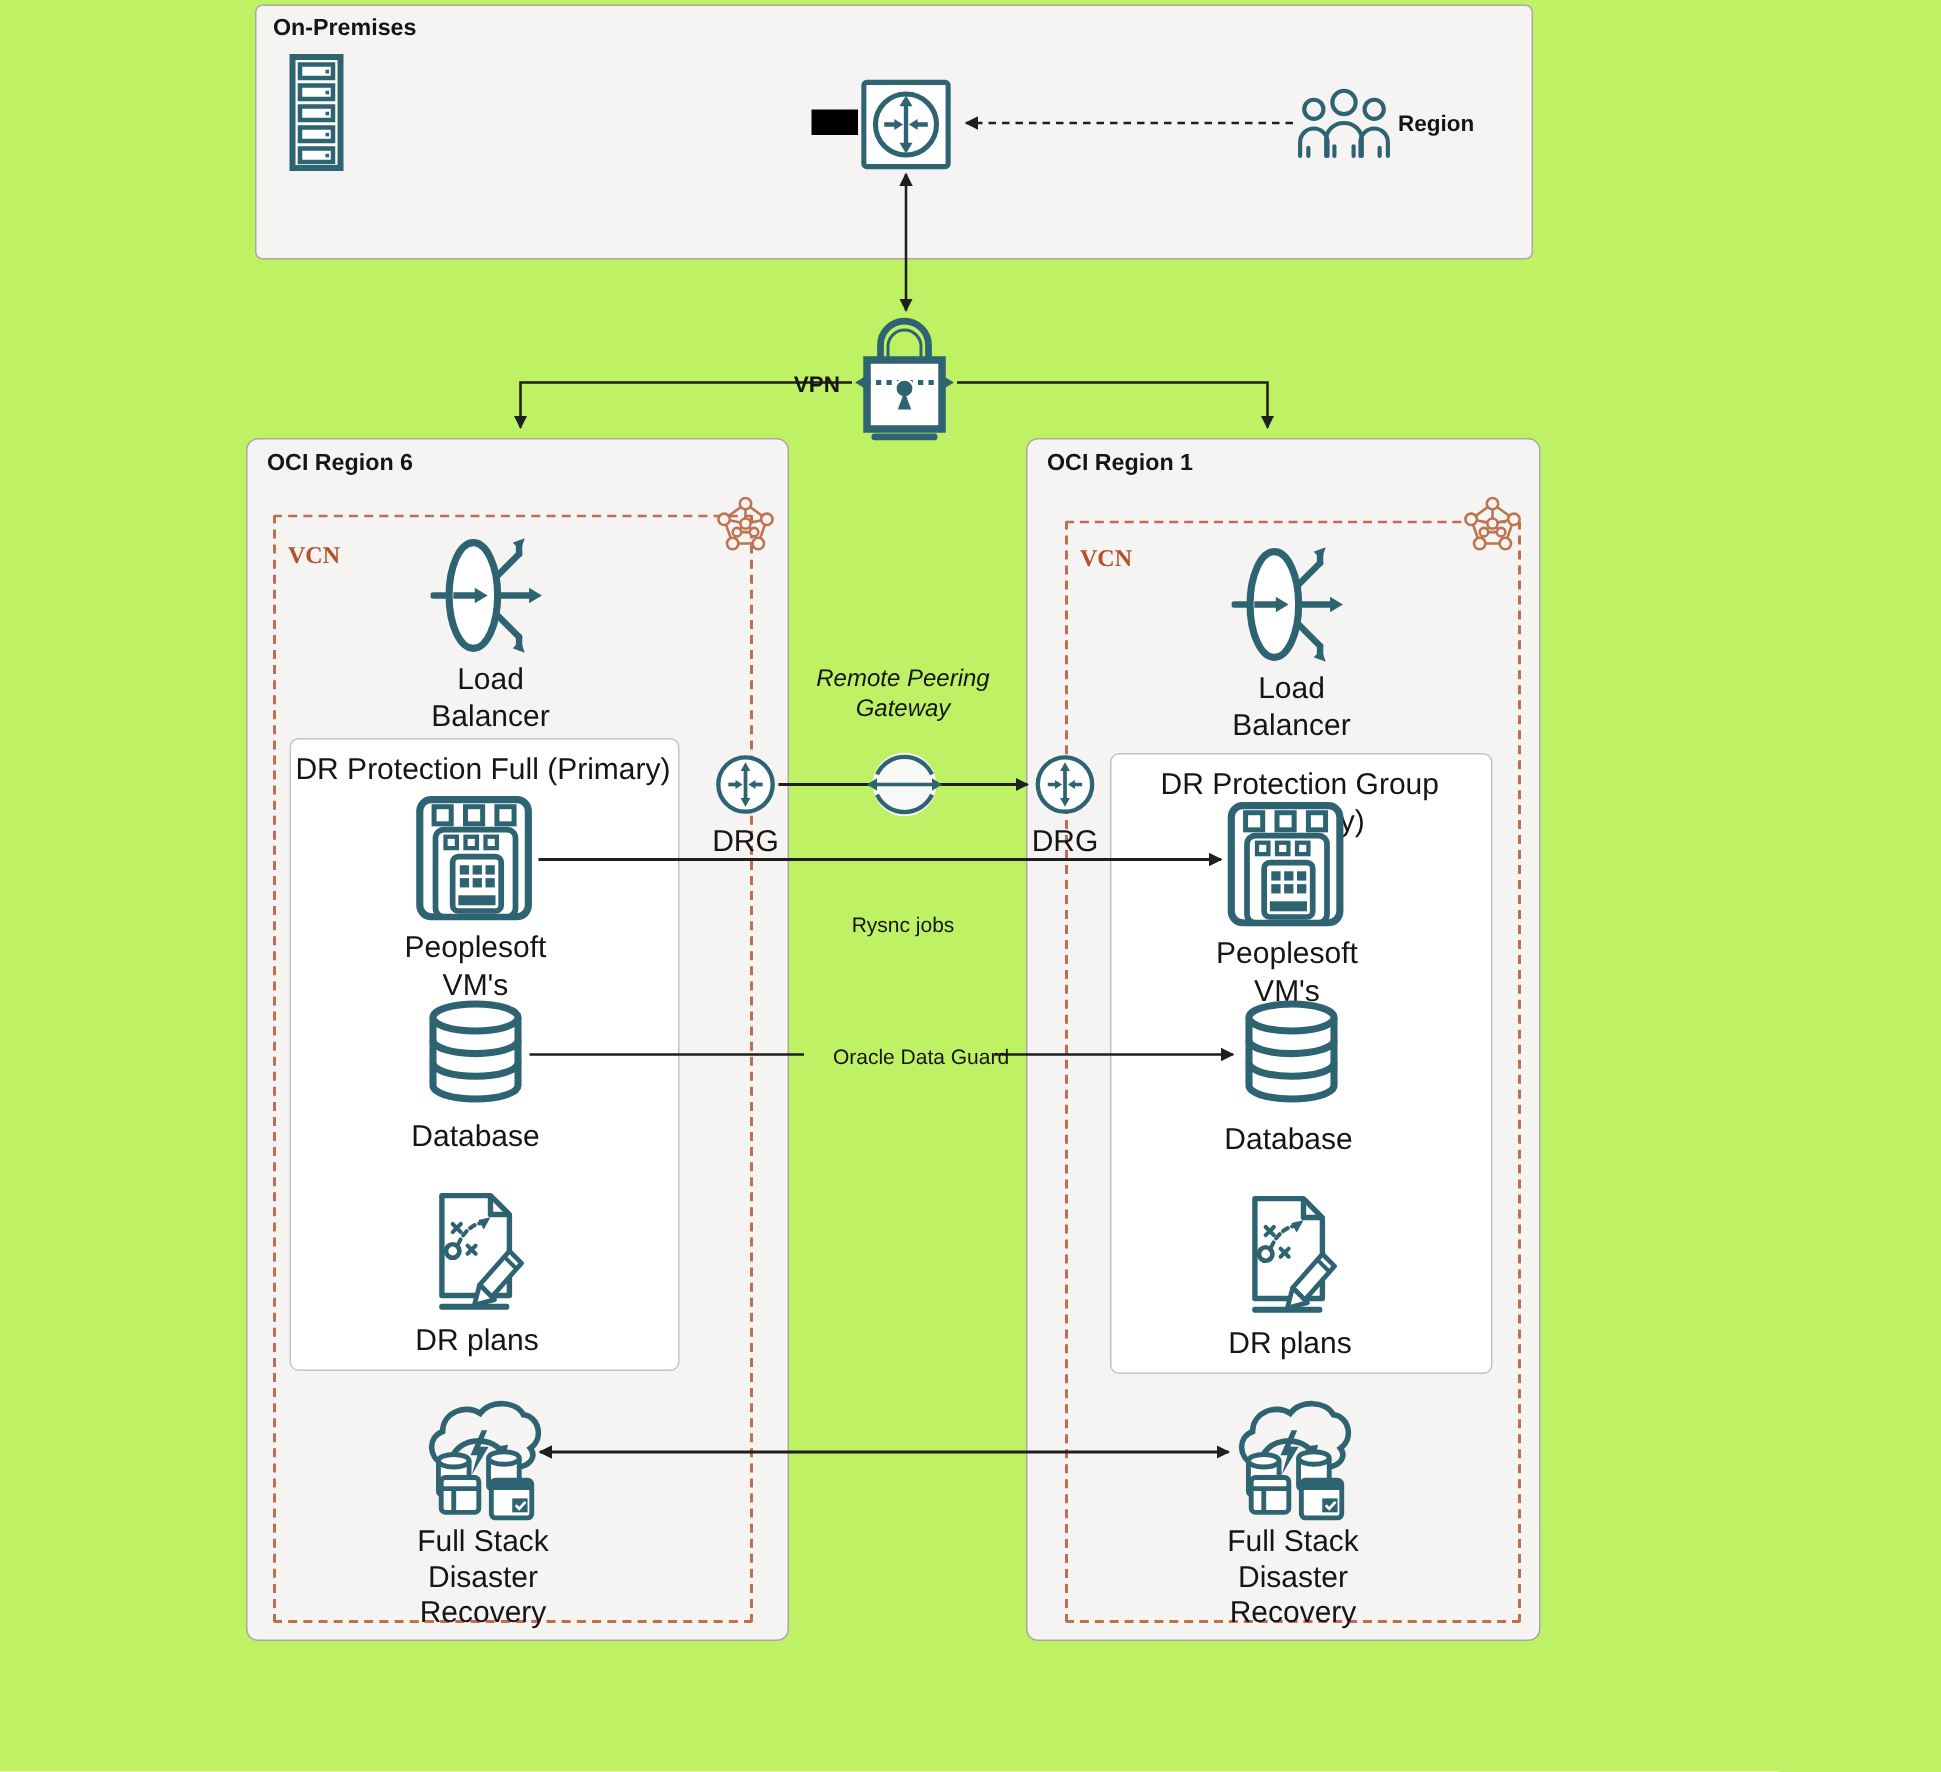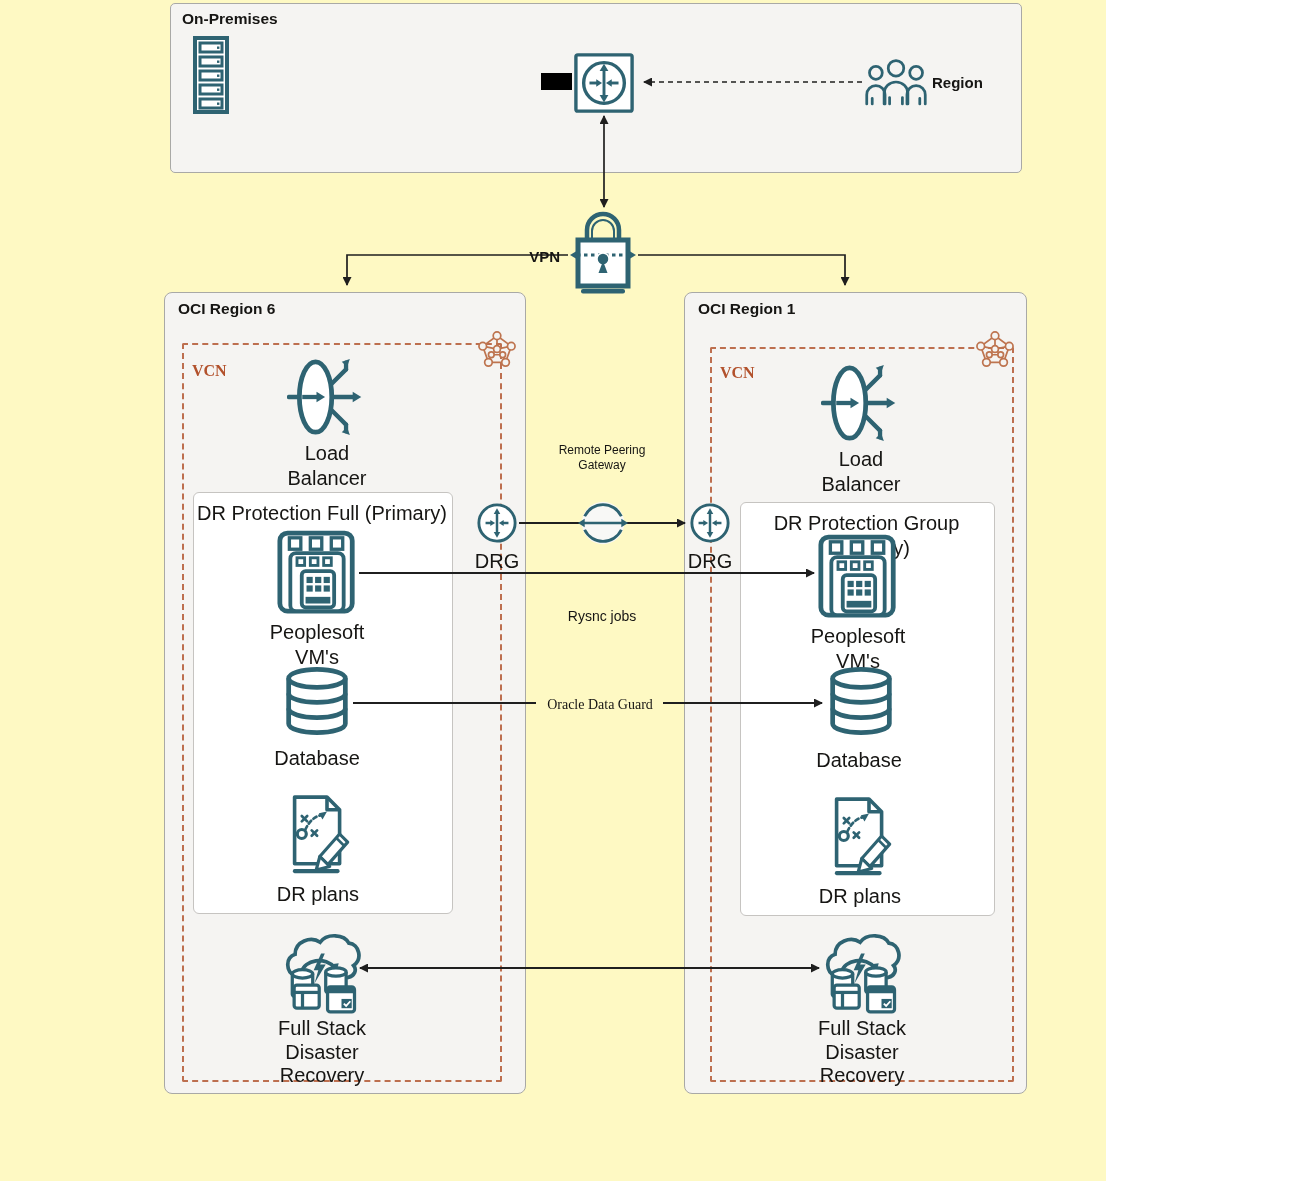--- a/index.html
+++ b/index.html
@@ -1,17 +1,17 @@
 <!DOCTYPE html>
 <html><head>
 <meta charset="utf-8">
 <style>
   html,body{margin:0;padding:0;background:#ffffff;}
   body{font-family:"Liberation Sans", sans-serif; color:#161513;}
-  .canvas{position:relative;width:1106px;height:1181px;background:#fef9c3;overflow:hidden;}
+  .canvas{position:relative;width:1294px;height:1181px;background:#bef264;overflow:hidden;}
   .box{position:absolute;background:#F5F4F2;border:1.5px solid #A9A9A6;border-radius:8px;}
   .whitebox{position:absolute;background:#FFFFFF;border:1.3px solid #C6C4C1;border-radius:6px;}
   .vcn{position:absolute;border:2px dashed #BD6F4F;border-radius:2px;}
   .boxtitle{position:absolute;font-weight:bold;font-size:15.5px;}
   .vcnlabel{position:absolute;font-weight:bold;font-size:16px;color:#B2512C;font-family:Liberation Serif, serif;}
   .lbl{position:absolute;font-size:20px;text-align:center;white-space:pre-line;line-height:1.25;}
   .lbl-left{position:absolute;font-size:15px;}
   .small{font-size:14px;}
   .bold{font-weight:bold;}
   .icon{position:absolute;}
@@ -257,21 +257,21 @@
   <div class="icon" style="left:576px;top:496px;">
     <svg width="54" height="54" viewBox="0 0 56 56">
       <circle cx="28" cy="28" r="22" fill="#F8F8F6" stroke="none"></circle>
       <path d="M9,21 A21,21 0 0 1 47,21" fill="none" stroke="#2E6372" stroke-width="3"></path>
       <path d="M9,35 A21,21 0 0 0 47,35" fill="none" stroke="#2E6372" stroke-width="3"></path>
       <line x1="6" y1="28" x2="50" y2="28" stroke="#2E6372" stroke-width="2.4"></line>
       <path d="M2,28 L9,23.6 L9,32.4 Z" fill="#2E6372"></path>
       <path d="M54,28 L47,23.6 L47,32.4 Z" fill="#2E6372"></path>
     </svg>
   </div>
-  <div class="lbl" style="left:512px;top:443px;width:180px;font-size:12px;">Remote Peering
+  <div class="lbl" style="left:512px;top:443px;width:180px;font-size:16px;font-style:italic;">Remote Peering
 Gateway</div>
 
   <div class="icon" style="left:277px;top:530px;">
     <svg width="80" height="88" viewBox="0 0 84 92">
       <rect x="3" y="3" width="76" height="82" rx="8" fill="#fff" stroke="#2E6372" stroke-width="5"></rect>
       <g stroke="#2E6372" stroke-width="3.5" fill="#fff">
         <rect x="13" y="8" width="12" height="12"></rect>
           <rect x="35" y="8" width="12" height="12"></rect>
           <rect x="57" y="8" width="12" height="12"></rect>
       </g>
@@ -348,21 +348,21 @@
         <ellipse cx="36" cy="13" rx="30" ry="9.5"></ellipse>
       </g>
       <g stroke="#2E6372" stroke-width="5" fill="none">
         <path d="M6,29 a30,9.5 0 0 0 60,0"></path>
         <path d="M6,45 a30,9.5 0 0 0 60,0"></path>
       </g>
     </svg>
   </div>
   <div class="lbl" style="left:799px;top:748px;width:120px;">Database</div>
 
-  <div class="lbl small" style="left:500px;top:696px;width:200px;font-family:Liberation Serif, serif;">Oracle Data Guard</div>
+  <div class="lbl small" style="left:514px;top:696px;width:200px;">Oracle Data Guard</div>
 
   <div class="icon" style="left:282px;top:790px;">
     <svg width="72" height="88" viewBox="0 0 80 94">
       <path d="M14,6 H50 L64,20 V80 H14 Z" fill="#fff" stroke="#2E6372" stroke-width="4" stroke-linejoin="round"></path>
       <path d="M50,6 V20 H64" fill="none" stroke="#2E6372" stroke-width="4" stroke-linejoin="round"></path>
       <g stroke="#2E6372" stroke-width="3" fill="none" stroke-linecap="round">
         <line x1="22" y1="27" x2="28" y2="33"></line>
           <line x1="28" y1="27" x2="22" y2="33"></line>
         <line x1="33" y1="43" x2="39" y2="49"></line>
           <line x1="39" y1="43" x2="33" y2="49"></line>

